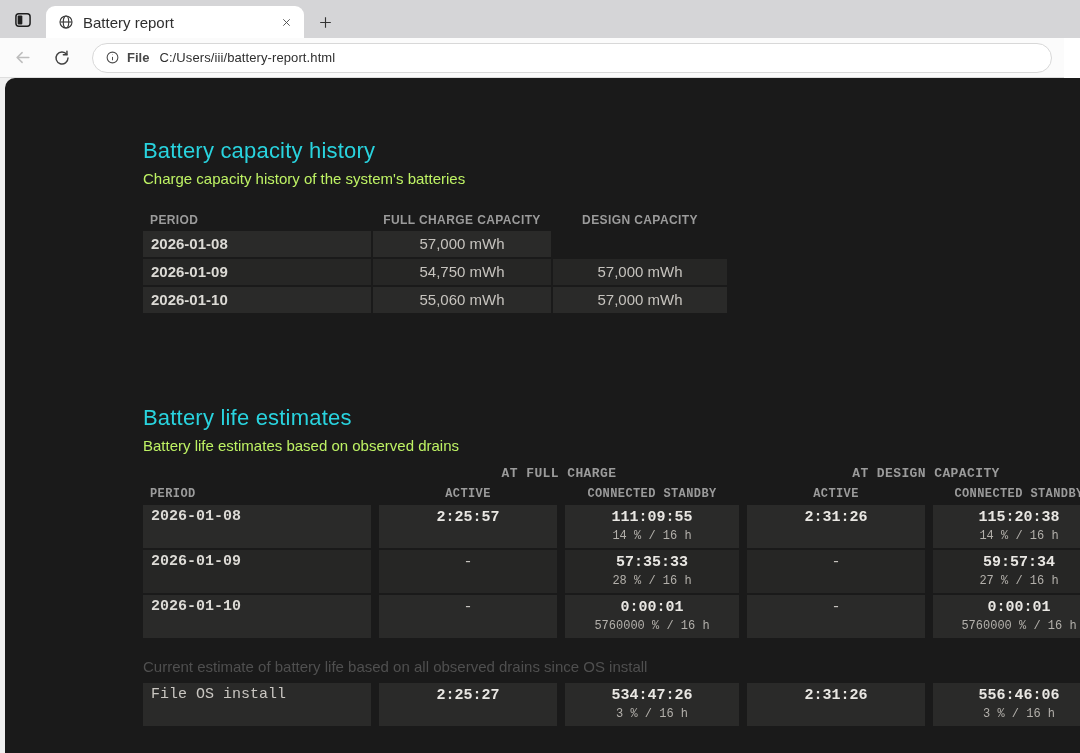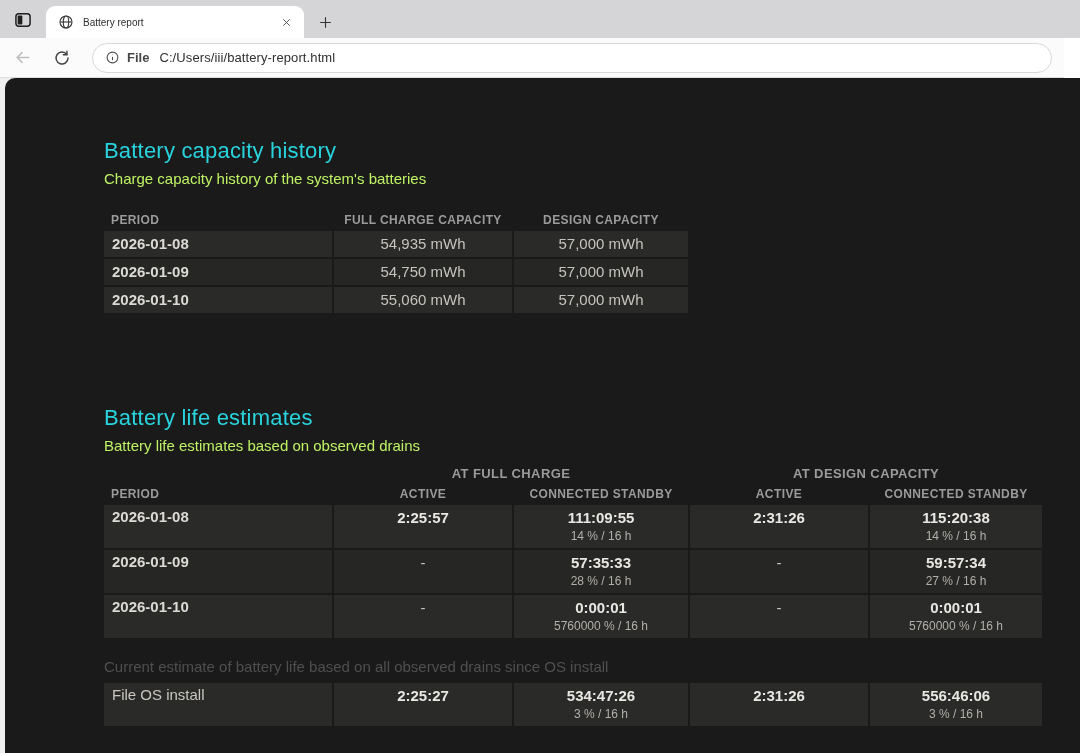--- a/index.html
+++ b/index.html
@@ -5,41 +5,41 @@
   * { margin:0; padding:0; box-sizing:border-box; }
   html,body { width:1080px; height:753px; font-family:"Liberation Sans", sans-serif; background:#fff; overflow:hidden; }
   .browser { position:relative; width:1080px; height:753px; }
 
   
   .tabbar { position:absolute; top:0; left:0; right:0; height:38px; background:#d5d5d7; }
   .tab-actions { position:absolute; left:10px; top:7px; width:26px; height:26px; border-radius:6px;
                  display:flex; align-items:center; justify-content:center; cursor:pointer; }
   .tab { position:absolute; left:46px; top:6px; width:258px; height:32px; background:#ffffff;
          border-radius:9px 9px 0 0; display:flex; align-items:center; padding:0 8px 0 12px; }
-  .tab-title { flex:1; font-size:10px; color:#2f2f2f; white-space:nowrap; overflow:hidden; margin-left:9px; }
+  .tab-title { flex:1; font-size:15px; color:#2f2f2f; white-space:nowrap; overflow:hidden; margin-left:9px; }
   .tab-close { width:20px; height:20px; border-radius:4px; display:flex; align-items:center; justify-content:center; cursor:pointer; }
   .newtab { position:absolute; left:312px; top:9px; width:26px; height:26px; border-radius:6px;
             display:flex; align-items:center; justify-content:center; cursor:pointer; }
 
   
   .toolbar { position:absolute; top:38px; left:0; right:16px; height:40px; background:#fbfbfb;
              border-bottom:1px solid #dedede; display:flex; align-items:center; }
   .navbtn { width:28px; height:28px; display:flex; align-items:center; justify-content:center;
             border-radius:6px; cursor:pointer; }
   .navbtn.back { margin-left:8px; }
   .navbtn.reload { margin-left:12px; }
   .addressbar { margin-left:16px; flex:1; margin-right:12px; height:30px; background:#ffffff;
                 border:1px solid #d8d8d8; border-radius:15px; display:flex; align-items:center; padding:0 12px; }
   .scheme-label { font-size:13px; font-weight:700; color:#474747; margin:0 10px 0 7px; }
   .url-text { font-size:13px; color:#2f2f2f; letter-spacing:.1px; }
 
   
   .content { position:absolute; top:78px; left:0; right:0; bottom:0; background:#f0f0f0; }
   .page { position:absolute; left:5px; top:0; right:0; bottom:0; background:#1a1a1a;
-          border-top-left-radius:10px; overflow:hidden; }
+          border-top-left-radius:10px; overflow:hidden;padding-left:39px; }
   .page-inner { padding:60px 0 0 99px; }
 
   h2.section-title { font-size:22px; font-weight:400; color:#29d3de; letter-spacing:.2px; margin-bottom:6px; }
   .section-sub { font-size:15px; color:#bef264; }
   .note-line { font-size:15px; color:#4f4f4f; margin-top:20px; }
 
   
   .cap-table { width:586px; margin-top:26px; }
   .cap-head, .cap-row { display:grid; grid-template-columns:228px 178px 174px; column-gap:2px; }
   .cap-head { margin-bottom:4px; }
@@ -47,21 +47,21 @@
   .th.c { text-align:center; }
   .th.pl { padding-left:7px; }
   .cap-row { margin-bottom:2px; }
   .cap-row .cell { height:26px; line-height:26px; background:#2a2a29; font-size:15px; }
   .cap-row.alt .cell { background:#262625; }
   .cell.period { color:#dcdad5; font-weight:700; padding-left:8px; }
   .cell.val { color:#c6c3be; text-align:center; }
 
   
   .est-table { width:938px; margin-top:12px; }
-  .est-groups, .est-head, .est-row { display:grid; grid-template-columns:228px 178px 174px 178px 172px; column-gap:2px; }
+  .est-groups, .est-head, .est-row { display:grid; grid-template-columns:228px 178px 174px 178px 172px; column-gap:8px;font-family:Liberation Mono, monospace; }
   .gh { font-size:13px; font-weight:700; color:#9b9b9b; letter-spacing:.4px; text-align:center; }
   .gh.span-fc { grid-column:2 / 4; }
   .gh.span-dc { grid-column:4 / 6; }
   .est-head { margin-top:6px; margin-bottom:4px; }
   .est-row { margin-bottom:2px; }
   .est-row .ecell { height:43px; background:#2a2a29; padding-top:3px; font-size:15px; }
   .est-row.alt .ecell { background:#262625; }
   .ecell.period { color:#dcdad5; font-weight:700; padding-left:8px; }
   .ecell.period.normal { font-weight:400; color:#c9c6c1; }
   .ecell.time { text-align:center; }
@@ -142,21 +142,20 @@
     <div class="section-sub">Charge capacity history of the system's batteries</div>
 
     <div class="cap-table">
       <div class="cap-head">
         <div class="th pl">PERIOD</div>
         <div class="th c">FULL CHARGE CAPACITY</div>
         <div class="th c">DESIGN CAPACITY</div>
       </div>
       <div class="cap-row">
         <div class="cell period">2026-01-08</div>
-        <div class="cell val">54,935 mWh</div>
         <div class="cell val">57,000 mWh</div>
       </div>
       <div class="cap-row alt">
         <div class="cell period">2026-01-09</div>
         <div class="cell val">54,750 mWh</div>
         <div class="cell val">57,000 mWh</div>
       </div>
       <div class="cap-row">
         <div class="cell period">2026-01-10</div>
         <div class="cell val">55,060 mWh</div>

